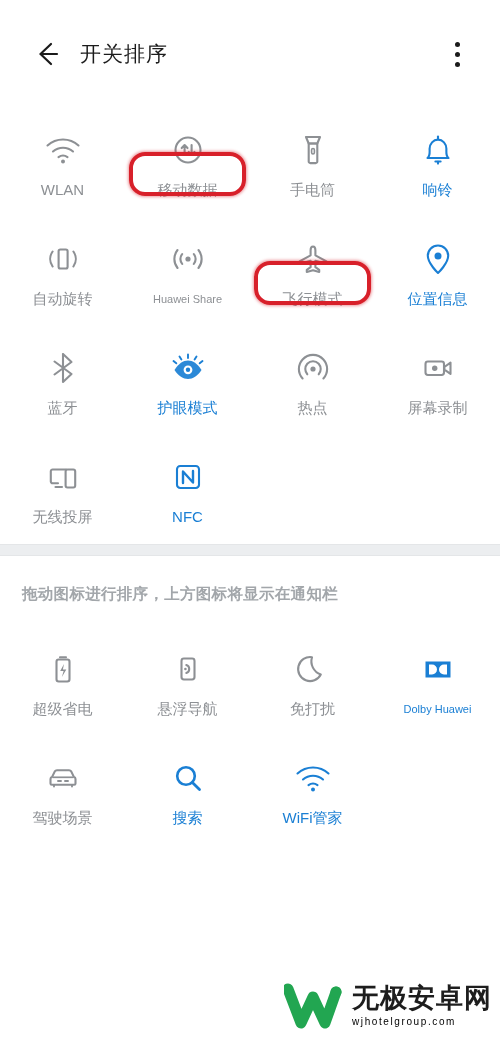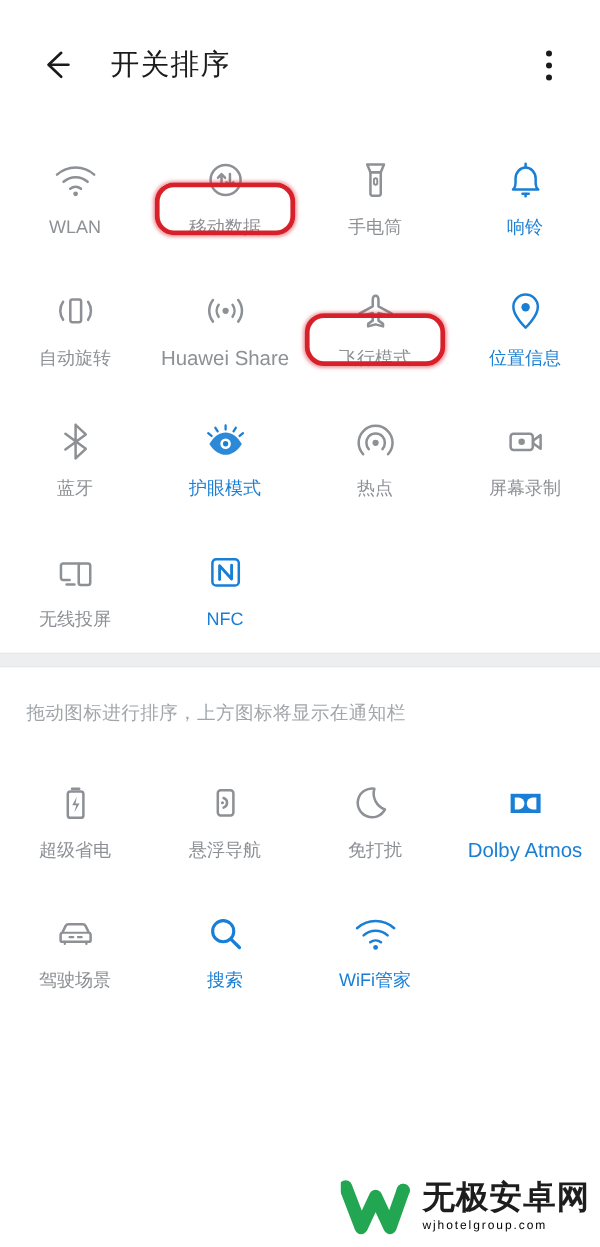--- a/index.html
+++ b/index.html
@@ -25,23 +25,23 @@
     align-items: center;
     padding: 0 26px 0 28px;
   }
   .back-btn {
     width: 40px; height: 40px;
     display: flex; align-items: center; justify-content: center;
     cursor: pointer;
     flex: 0 0 auto;
   }
   .page-title {
-    font-size: 24px;
+    font-size: 21px;
     color: #1b1b1b;
-    margin-left: 24px;
+    margin-left: 12px;
     letter-spacing: 1px;
     white-space: nowrap;
     text-align: right;
   }
   .menu-btn {
     margin-left: auto;
     width: 34px; height: 40px;
     display: flex; flex-direction: column;
     align-items: center; justify-content: center;
     gap: 5px;
@@ -81,21 +81,21 @@
   .tile .tile-label {
     margin-top: 8px;
     font-size: 15px;
     line-height: 20px;
     color: #8d9094;
     white-space: nowrap;
     text-align: center;
   }
   .tile.on .tile-label { color: #1a7fd4; }
 
-  .tile.small-label .tile-label { font-size: 17px; }
+  .tile.small-label .tile-label { font-size: 11px; }
 
   
   .ring {
     position: absolute;
     border: 4px solid #d8202a;
     border-radius: 16px;
     box-shadow: 0 0 3px 1px rgba(216,32,42,0.45);
     pointer-events: none;
   }
   .ring.r1 { left: 4px; right: 4px; top: 44px; height: 44px; }
@@ -106,20 +106,21 @@
     height: 12px;
     background: #eceef0;
     border-top: 1px solid #e4e6e8;
     border-bottom: 1px solid #e4e6e8;
   }
   .hint {
     font-size: 15.5px;
     color: #a2a6aa;
     padding: 28px 22px 22px 22px;
     letter-spacing: 0.3px;
+    font-weight: bold;
   }
 
   
   .watermark {
     position: absolute;
     right: 8px;
     bottom: 10px;
     display: flex;
     align-items: center;
     gap: 10px;
@@ -336,21 +337,21 @@
         <div class="tile-label">免打扰</div>
       </div>
       <div class="tile on small-label">
         <div class="glyph">
           <svg width="40" height="40" viewBox="0 0 40 40" fill="none">
             <rect x="7.5" y="12.5" width="25" height="16" fill="#1a7fd4"></rect>
             <path d="M11 15.5 H14 A4.6 4.6 0 0 1 14 25.5 H11 Z" fill="#ffffff"></path>
             <path d="M29 15.5 H26 A4.6 4.6 0 0 0 26 25.5 H29 Z" fill="#ffffff"></path>
           </svg>
         </div>
-        <div class="tile-label">Dolby Atmos</div>
+        <div class="tile-label">Dolby Huawei</div>
       </div>
       <div class="tile">
         <div class="glyph">
           <svg width="40" height="40" viewBox="0 0 40 40" fill="none">
             <path d="M7.5 25.5 V21 C7.5 20 8 19.4 9 19.1 L11.7 13.6 C12.2 12.7 13 12.2 14 12.2 H26 C27 12.2 27.8 12.7 28.3 13.6 L31 19.1 C32 19.4 32.5 20 32.5 21 V25.5 A1.3 1.3 0 0 1 31.2 26.8 H8.8 A1.3 1.3 0 0 1 7.5 25.5 Z" stroke="#8d9094" stroke-width="2.1" stroke-linejoin="round"></path>
             <path d="M9.5 19.3 H30.5" stroke="#8d9094" stroke-width="1.7"></path>
             <path d="M15 23 H18 M22 23 H25" stroke="#8d9094" stroke-width="1.9" stroke-linecap="round"></path>
             <path d="M11 26.9 V28.6 M29 26.9 V28.6" stroke="#8d9094" stroke-width="1.9" stroke-linecap="round"></path>
           </svg>
         </div>

